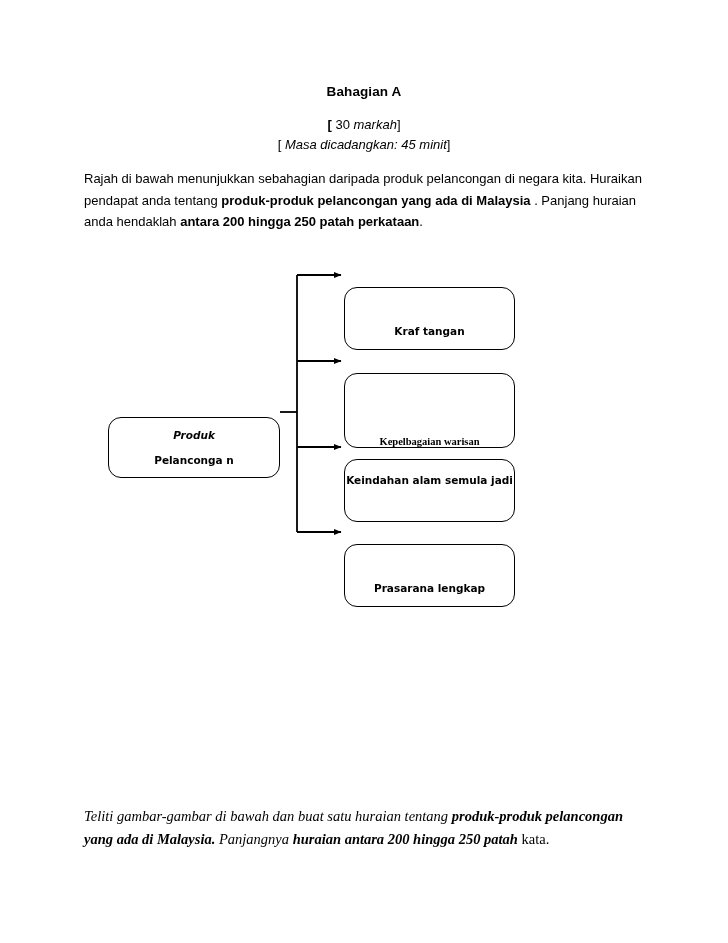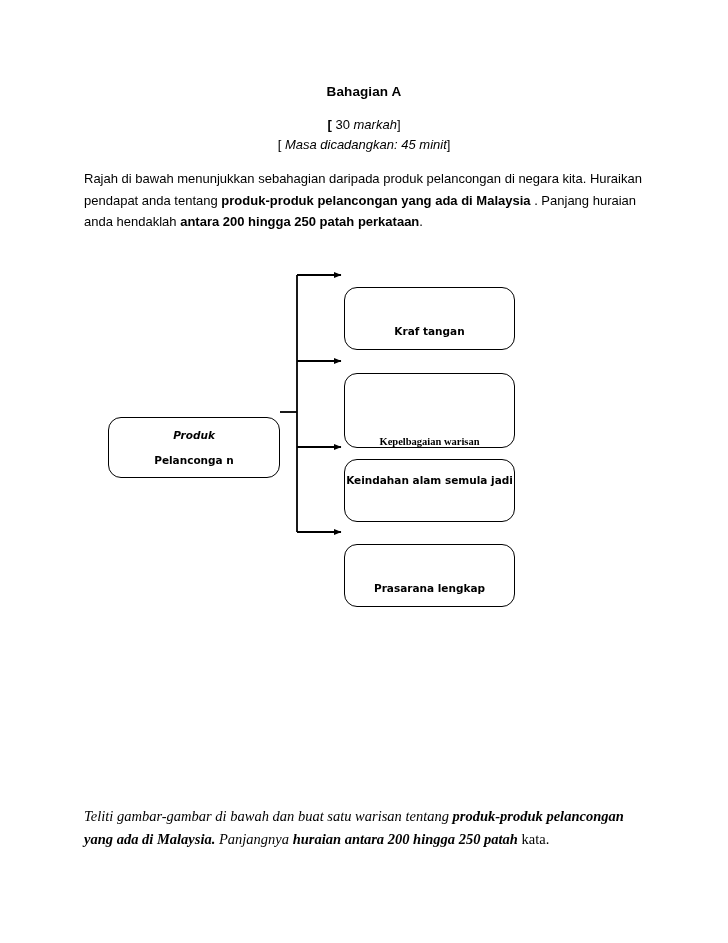--- a/index.html
+++ b/index.html
@@ -183,15 +183,15 @@
   <div class="node node-leaf leaf-2">
     <span class="leaf-text">Kepelbagaian warisan</span>
   </div>
   <div class="node node-leaf leaf-3">
     <span class="leaf-text">Keindahan  alam semula jadi</span>
   </div>
   <div class="node node-leaf leaf-4">
     <span class="leaf-text">Prasarana lengkap</span>
   </div>
 
-  <div class="footer-text"><span class="i">Teliti gambar-gambar di bawah dan buat satu warisan tentang </span><span class="bi">produk-produk pelancongan yang ada di Malaysia.</span><span class="i"> Panjangnya </span><span class="b">huraian antara 200 hingga 250 patah </span><span>kata.</span></div>
+  <div class="footer-text"><span class="i">Teliti gambar-gambar di bawah dan buat satu huraian tentang </span><span class="bi">produk-produk pelancongan yang ada di Malaysia.</span><span class="i"> Panjangnya </span><span class="b">huraian antara 200 hingga 250 patah </span><span>kata.</span></div>
 
 </div>
 
 </body></html>

